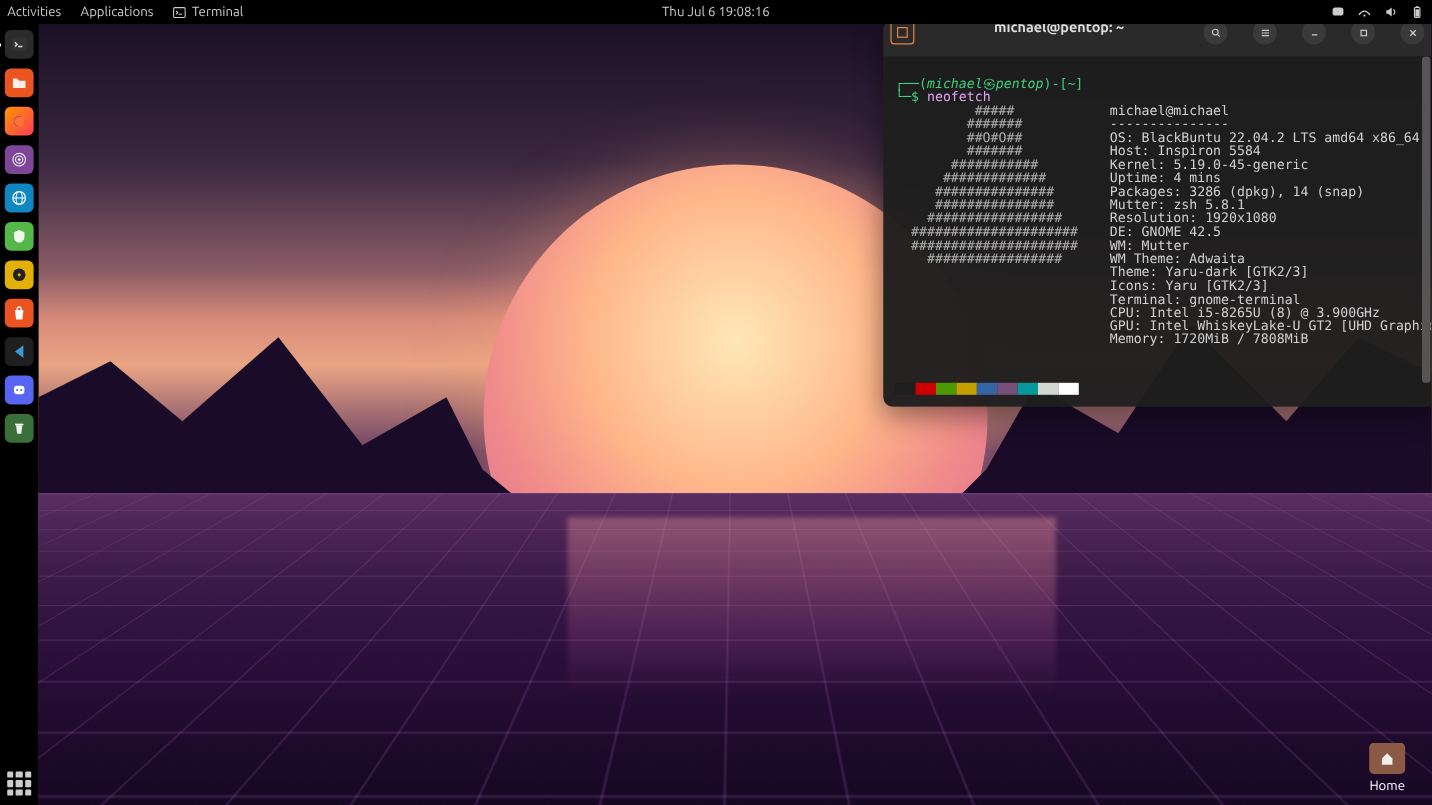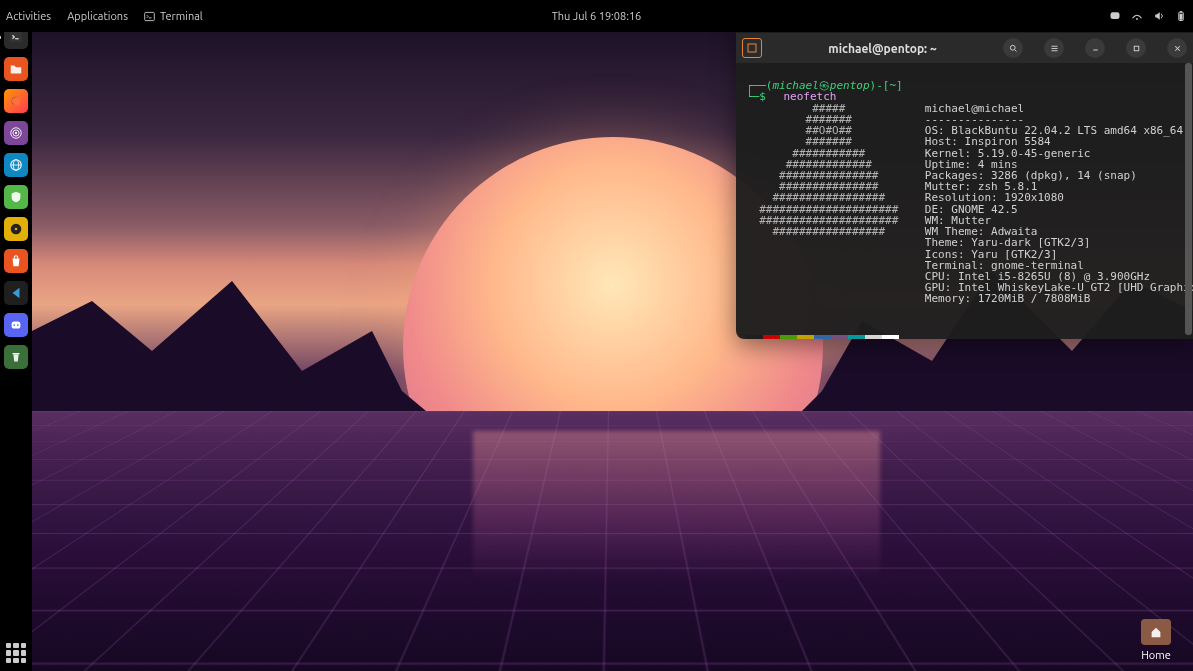--- a/index.html
+++ b/index.html
@@ -3,21 +3,21 @@
 <meta charset="utf-8">
 <style>
   * { margin: 0; padding: 0; box-sizing: border-box; }
   body {
     width: 1193px; height: 671px; overflow: hidden; background: #000;
     font-family: "Ubuntu", "Cantarell", sans-serif; font-size: 12px;
     color: #ddd; position: relative;
   }
   
   .top-panel {
-    position: absolute; top: 0; left: 0; right: 0; height: 32px;
+    position: absolute; top: 0; left: 0; right: 0; height: 20px;
     background: #000; display: flex; align-items: center;
     padding: 0 6px; z-index: 100; justify-content: center;
   }
   .top-panel .left, .top-panel .right { display: flex; gap: 16px; align-items: center; }
   .top-panel .center { position: absolute; left: 50%; transform: translateX(-50%); }
   .top-panel .right { margin-left: auto; gap: 10px; }
   .top-panel .item { font-size: 11px; color: #ccc; cursor: default; }
   .app-ind { display: flex; align-items: center; gap: 5px; }
   .app-ind svg { width: 11px; height: 11px; }
   .tray-icon svg { width: 12px; height: 12px; display: block; }
@@ -83,22 +83,22 @@
   }
   .desktop-icon .glyph svg { width: 14px; height: 14px; }
   
   .term-window {
     position: absolute; top: 17px; right: 0; width: 457px; height: 322px;
     background: rgba(30,30,30,0.97); border-radius: 8px 0 0 8px;
     display: flex; flex-direction: column; overflow: hidden; z-index: 60;
     box-shadow: 0 6px 24px rgba(0,0,0,0.45);
   }
   .titlebar {
-    height: 30px; background: #2a2a2a; display: flex; align-items: center;
-    padding: 0 6px; gap: 21px; margin-top: 16px;
+    height: 30px; background: #2a2a2a; display: flex; align-items: flex-start;
+    padding: 0 6px; gap: 21px;
   }
   .titlebar .new-tab {
     width: 20px; height: 20px; border: 1.5px solid #e6843f; border-radius: 3px;
     display: flex; align-items: center; justify-content: center;
   }
   .titlebar .title { flex: 1; text-align: center; font-size: 12px; color: #ddd; font-weight: 600; }
   .titlebar .btn {
     width: 20px; height: 20px; border-radius: 50%; background: #3a3a3a;
     display: flex; align-items: center; justify-content: center; cursor: pointer;
   }
@@ -107,21 +107,21 @@
     flex: 1; padding: 6px 10px 4px 10px;
     font-family: "DejaVu Sans Mono", "Menlo", monospace; font-size: 11px;
     line-height: 1.02; white-space: pre; color: #d0d0d0; overflow: hidden;
     position: relative;
   }
   .prompt-line { color: #3dd17a; }
   .prompt-line .brk { color: #3dd17a; }
   .prompt-line .user { color: #3dd17a; font-style: italic; }
   .prompt-line .at { color: #3dd17a; }
   .prompt-line .path { color: #3dd17a; }
-  .prompt-line .cmd { color: #e2a1f7; margin-left: 11px; }
+  .prompt-line .cmd { color: #e2a1f7; }
   .prompt-arrow { color: #3dd17a; }
   .ascii { color: #b0b0b0; display: inline-block; vertical-align: top; }
   .palette { display: flex; margin-top: 8px; }
   .palette span { width: 17px; height: 10px; }
   .term-scrollbar {
     position: absolute; right: 1px; top: 0; width: 7px; height: 100%;
   }
   .term-scrollbar .thumb {
     position: absolute; top: 0; width: 7px; height: 272px;
     background: #555; border-radius: 3px;

